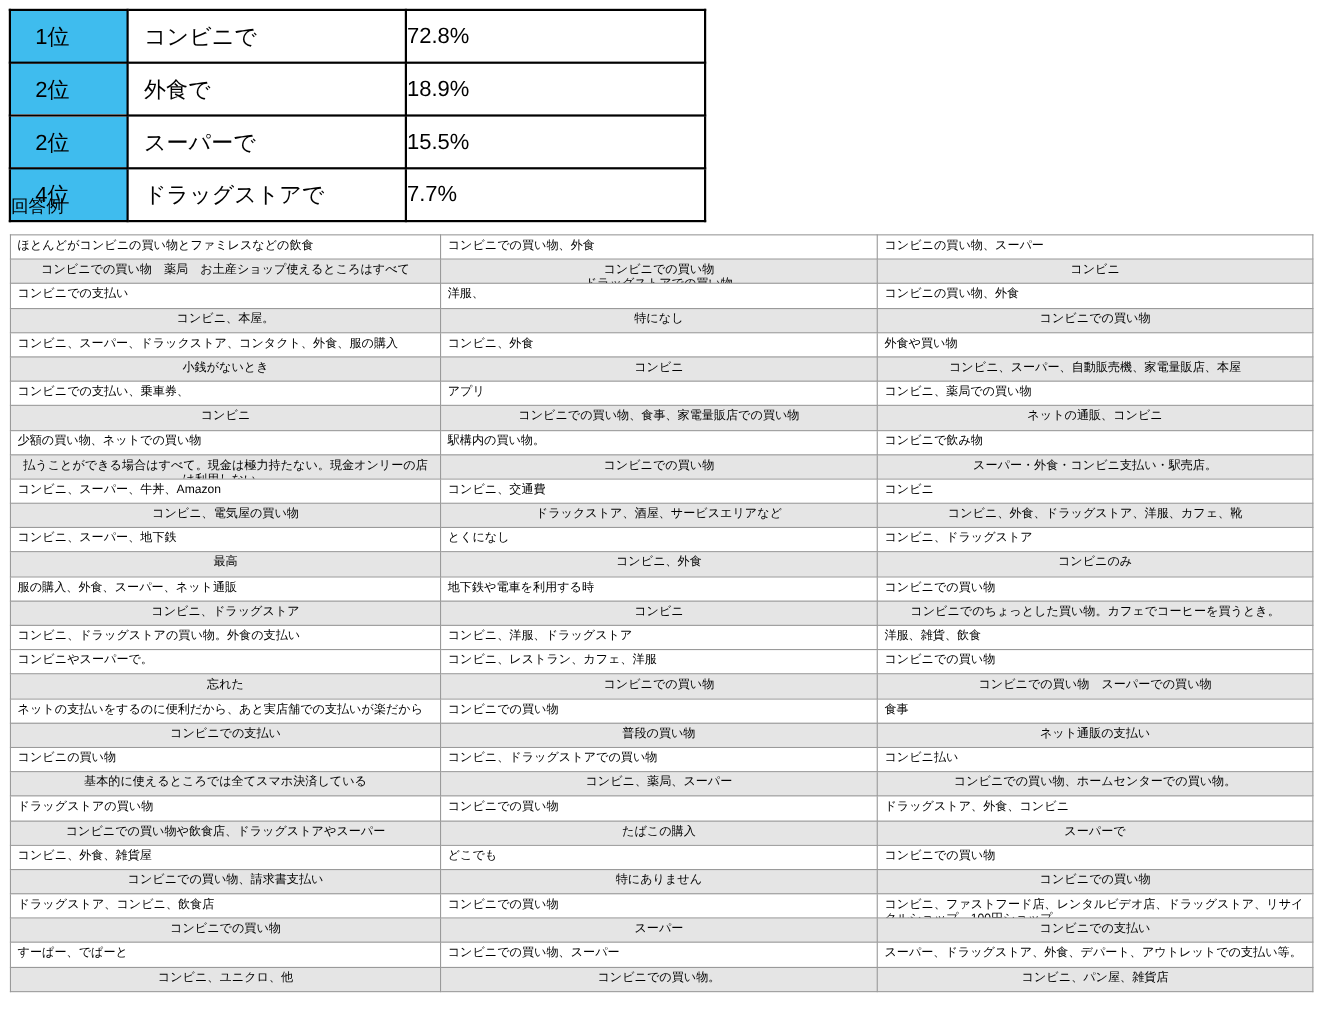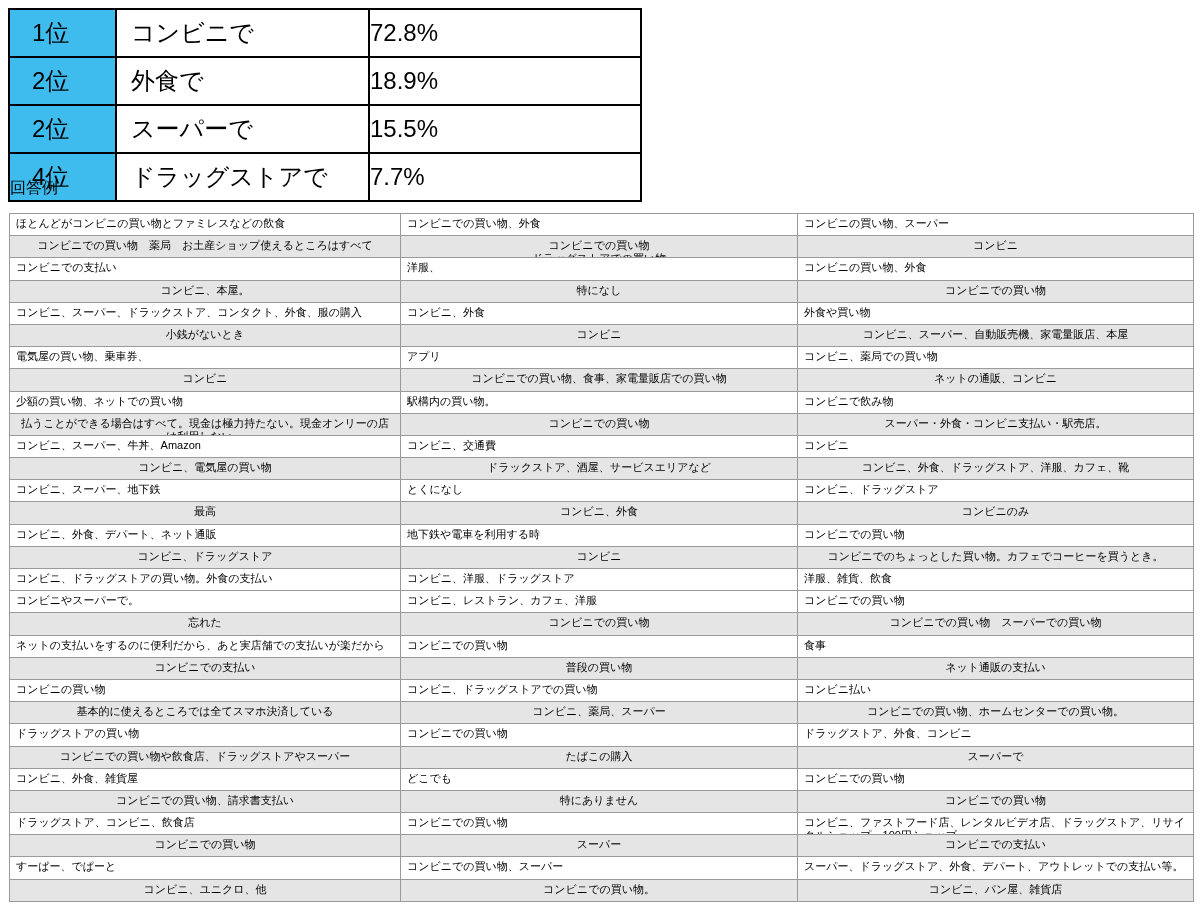--- a/index.html
+++ b/index.html
@@ -13,21 +13,21 @@
   }
   
   .rank-table {
     position: absolute; left: 8px; top: 8px;
     border-collapse: collapse;
     table-layout: fixed;
   }
   .rank-table td {
     border: 2px solid #000;
     height: 48px;
-    font-size: 24px;
+    font-size: 20px;
     vertical-align: middle;
     overflow: hidden;
     white-space: nowrap;
   }
   .rank-table td.rank   { width: 107px; padding-left: 22px; }
   .rank-table td.rlabel { width: 253px; padding-left: 14px; background: #fff; }
   .rank-table td.rvalue { width: 272px; background: #fff; }
   
   .section-heading {
     position: absolute; left: 10px; top: 178px;
@@ -156,21 +156,21 @@
         </td>
         <td>
           <div class="clip">コンビニ</div>
         </td>
         <td>
           <div class="clip">コンビニ、スーパー、自動販売機、家電量販店、本屋</div>
         </td>
       </tr>
       <tr>
         <td>
-          <div class="clip">電気屋の買い物、乗車券、</div>
+          <div class="clip">コンビニでの支払い、乗車券、</div>
         </td>
         <td>
           <div class="clip">アプリ</div>
         </td>
         <td>
           <div class="clip">コンビニ、薬局での買い物</div>
         </td>
       </tr>
       <tr class="alt">
         <td>
@@ -244,21 +244,21 @@
         </td>
         <td>
           <div class="clip">コンビニ、外食</div>
         </td>
         <td>
           <div class="clip">コンビニのみ</div>
         </td>
       </tr>
       <tr>
         <td>
-          <div class="clip">コンビニ、外食、デパート、ネット通販</div>
+          <div class="clip">服の購入、外食、スーパー、ネット通販</div>
         </td>
         <td>
           <div class="clip">地下鉄や電車を利用する時</div>
         </td>
         <td>
           <div class="clip">コンビニでの買い物</div>
         </td>
       </tr>
       <tr class="alt">
         <td>

